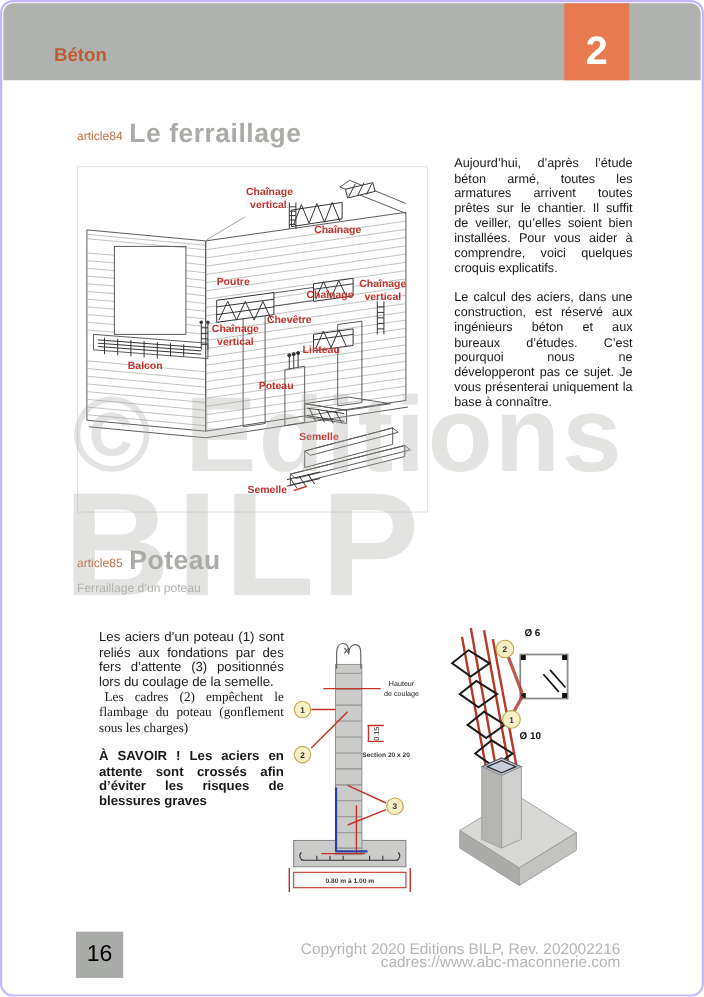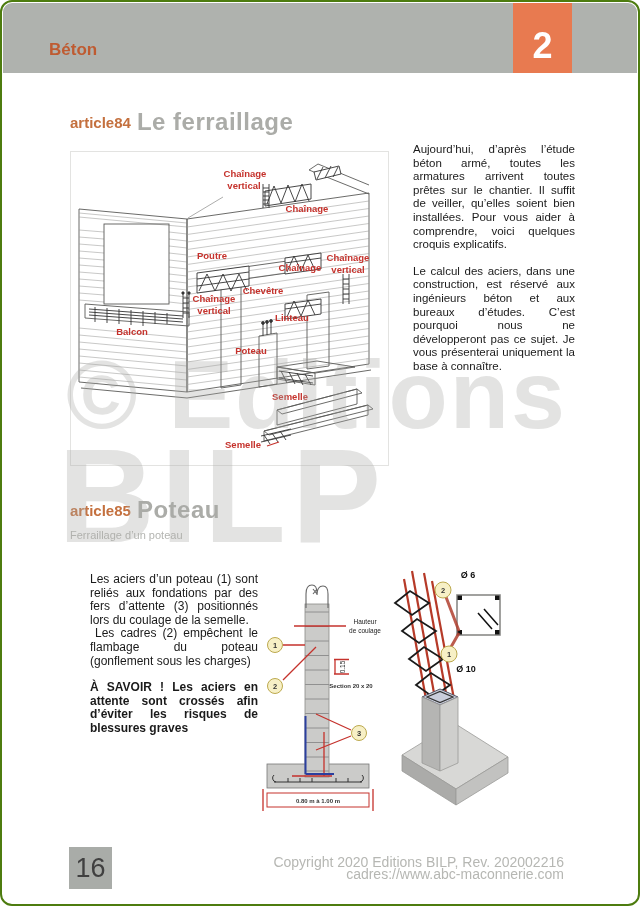--- a/index.html
+++ b/index.html
@@ -1,63 +1,63 @@
 <!DOCTYPE html>
 <html><head>
 <meta charset="utf-8">
 <style>
   html,body{margin:0;padding:0;background:#fff;}
-  #page{position:relative;width:640px;height:906px;background:#fff;border:2px solid #4d7c0f;
+  #page{position:relative;width:640px;height:906px;background:#fff;border:2px solid #c4b5fd;
         border-radius:12px;box-sizing:border-box;overflow:hidden;
         font-family:"Liberation Sans",sans-serif;color:#1a1a1a;}
   
   .header-bar{position:absolute;left:1px;top:1px;width:634px;height:70px;background:#AFB2AE;
               border-radius:9px 9px 0 0;}
   .chapter-title{position:absolute;left:46px;bottom:13px;font-size:17px;font-weight:bold;color:#BF5B31;}
   .chapter-num{position:absolute;left:510px;top:0;width:59px;height:70px;background:#E87A50;
                display:flex;align-items:flex-end;justify-content:center;}
   .chapter-num span{color:#fff;font-size:36px;font-weight:bold;line-height:1;margin-bottom:9px;}
   
   .art-heading{position:absolute;left:68px;}
   .a84{top:106px;} .a85{top:494px;text-align:center;}
-  .art-label{font-size:15px;font-weight:bold;color:#C4703E;margin-right:6px;vertical-align:2px;}
+  .art-label{font-size:11px;font-weight:normal;color:#C4703E;margin-right:6px;vertical-align:2px;}
   .art-title{font-size:24px;font-weight:bold;color:#ABACA8;letter-spacing:.5px;}
   .sub-heading{position:absolute;left:68px;top:527px;font-size:11px;font-weight:normal;color:#B4B5B1;}
   
   .col-right{position:absolute;left:411px;top:141px;width:162px;font-size:11.5px;line-height:13.6px;
              text-align:justify;}
   .col-right p{margin:0 0 13px 0;}
   .col-left{position:absolute;left:64px;top:571px;width:168px;font-size:12px;line-height:13.6px;
             text-align:justify;margin-left:24px;}
   .col-left p{margin:0;}
-  .col-left p.indent{text-indent:5px;}
+  .col-left p.indent{text-indent:5px;font-family:Liberation Serif, serif;}
   .col-left p.note{margin-top:13px;font-weight:bold;}
   
   .fig1{position:absolute;left:68px;top:149px;width:317px;height:313px;border:1px solid #E3E3E1;background:#fff;}
   .fig2{position:absolute;left:252px;top:572px;}
-  .fig3{position:absolute;left:380px;top:557px;}
+  .fig3{position:absolute;left:396px;top:557px;}
   svg{display:block;}
   .line{stroke:#5a5a58;stroke-width:.9;fill:none;}
   .hatch{stroke:#9a9a98;stroke-width:.55;fill:none;}
   .cage{stroke:#333;stroke-width:.9;fill:none;}
   .redln{stroke:#C5322C;stroke-width:1.3;fill:none;}
   .red-lbl{font:700 9.5px "Liberation Sans",sans-serif;fill:#C5322C;text-anchor:middle;}
   .sm-lbl{font:400 6.5px "Liberation Sans",sans-serif;fill:#222;text-anchor:middle;}
   .dim-lbl{font:700 6px "Liberation Sans",sans-serif;fill:#333;text-anchor:middle;}
   .dia-lbl{font:700 9px "Liberation Sans",sans-serif;fill:#111;text-anchor:middle;}
   .callout circle{fill:#F7F0C6;stroke:#BCA94E;stroke-width:1;}
   .callout text{font:700 7.5px "Liberation Sans",sans-serif;fill:#333;text-anchor:middle;}
   
   .wm{position:absolute;font-weight:bold;color:rgba(170,170,167,.33);line-height:1;z-index:4;
       pointer-events:none;white-space:nowrap;}
   .wm1{left:64px;top:344px;font-size:97px;letter-spacing:2px;}
   .wm2{left:56px;top:427px;font-size:134px;letter-spacing:6px;}
   
   .page-num{position:absolute;left:67px;top:845px;width:43px;height:42px;background:#A9ACA8;
-            color:#404040;font-size:27px;display:flex;align-items:center;justify-content:center;}
+            color:#000000;font-size:21px;display:flex;align-items:center;justify-content:center;}
   .copyright{position:absolute;right:74px;top:855px;text-align:right;font-size:14px;
              line-height:11.5px;color:#B6B7B3;}
 </style>
 </head>
 <body>
 
 <div id="page">
 
   <div class="header-bar">
     <span class="chapter-title">Béton</span>

